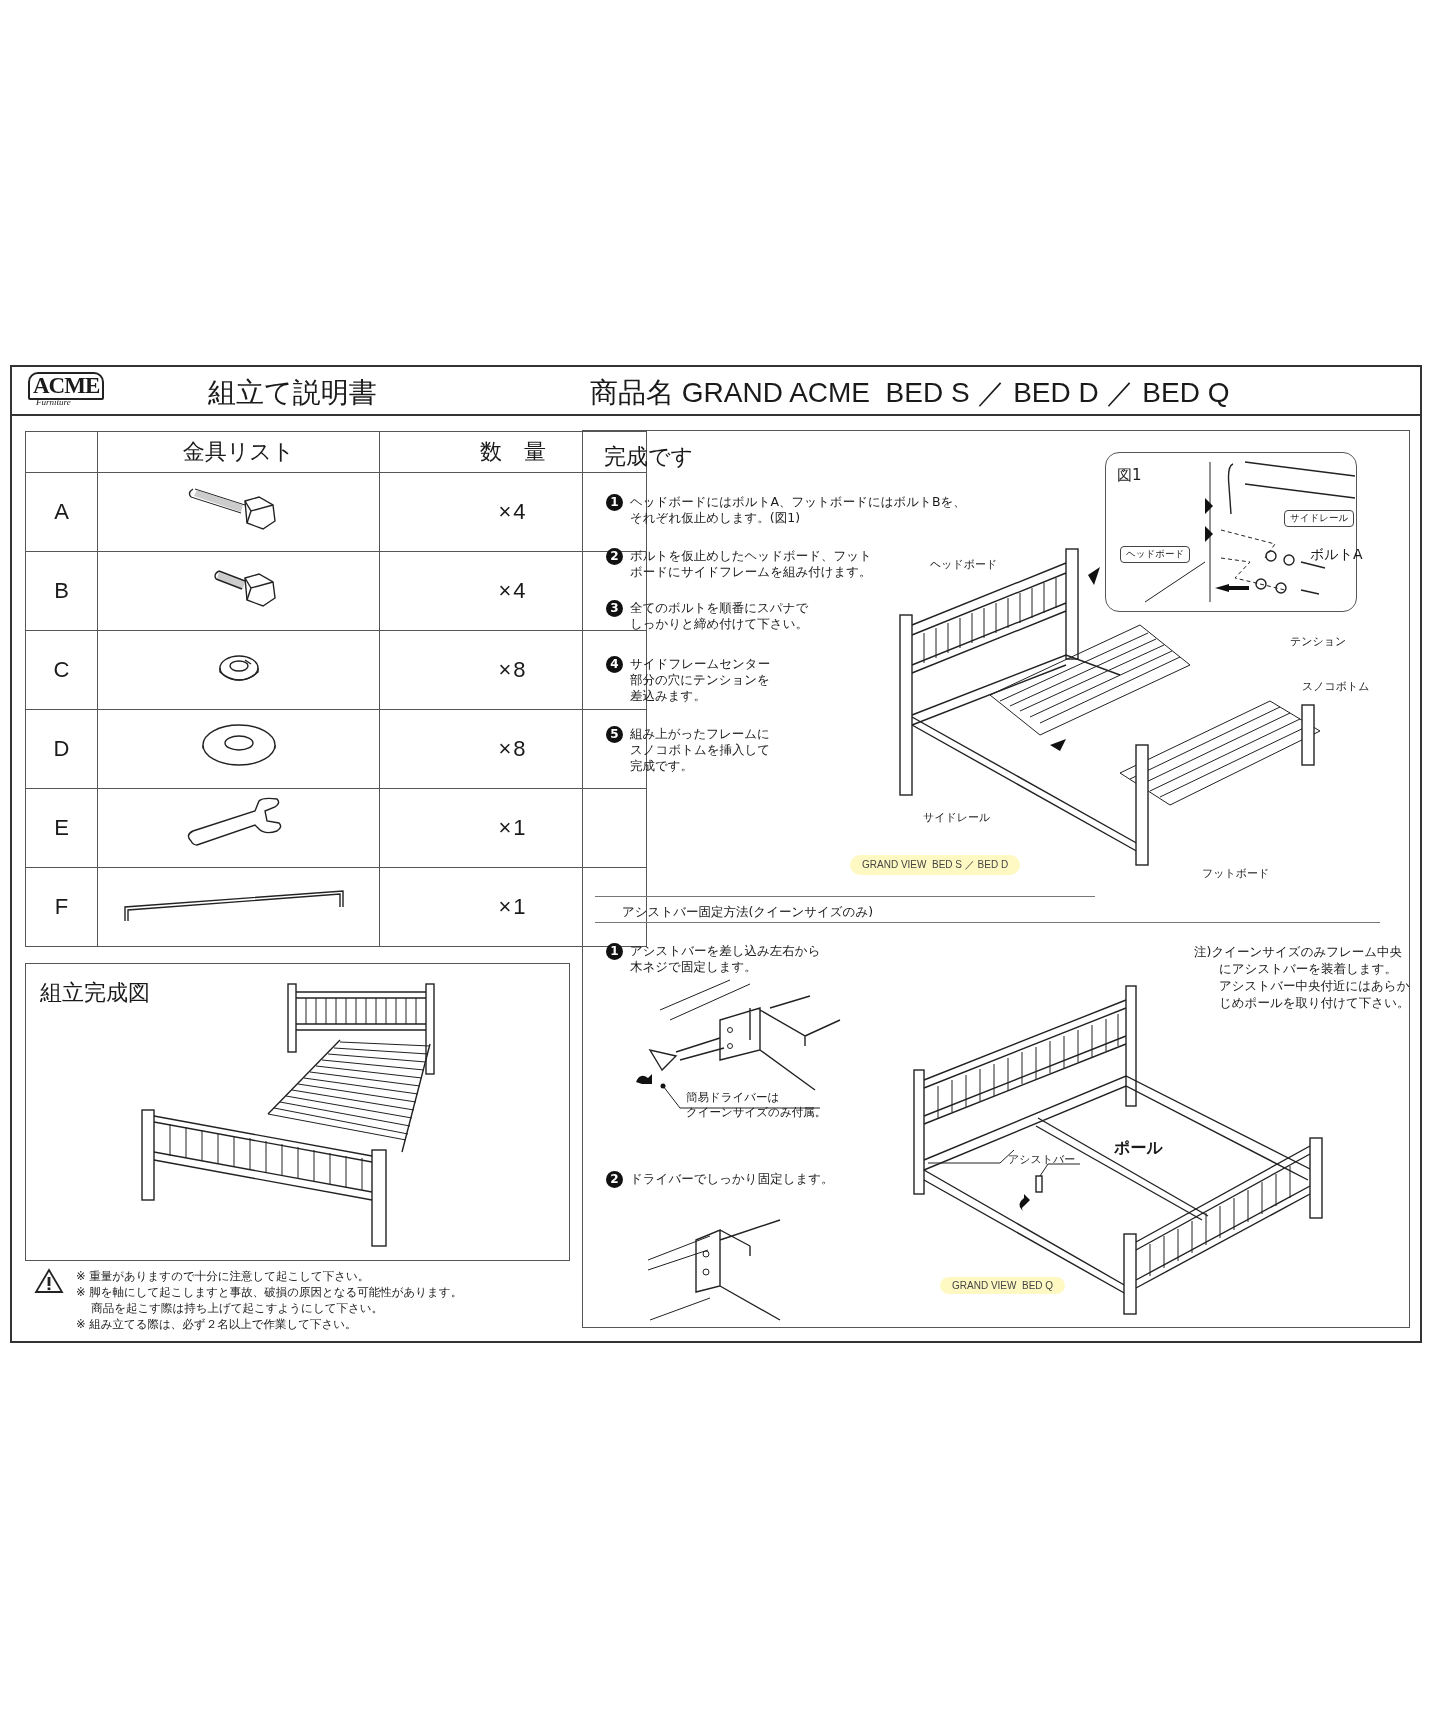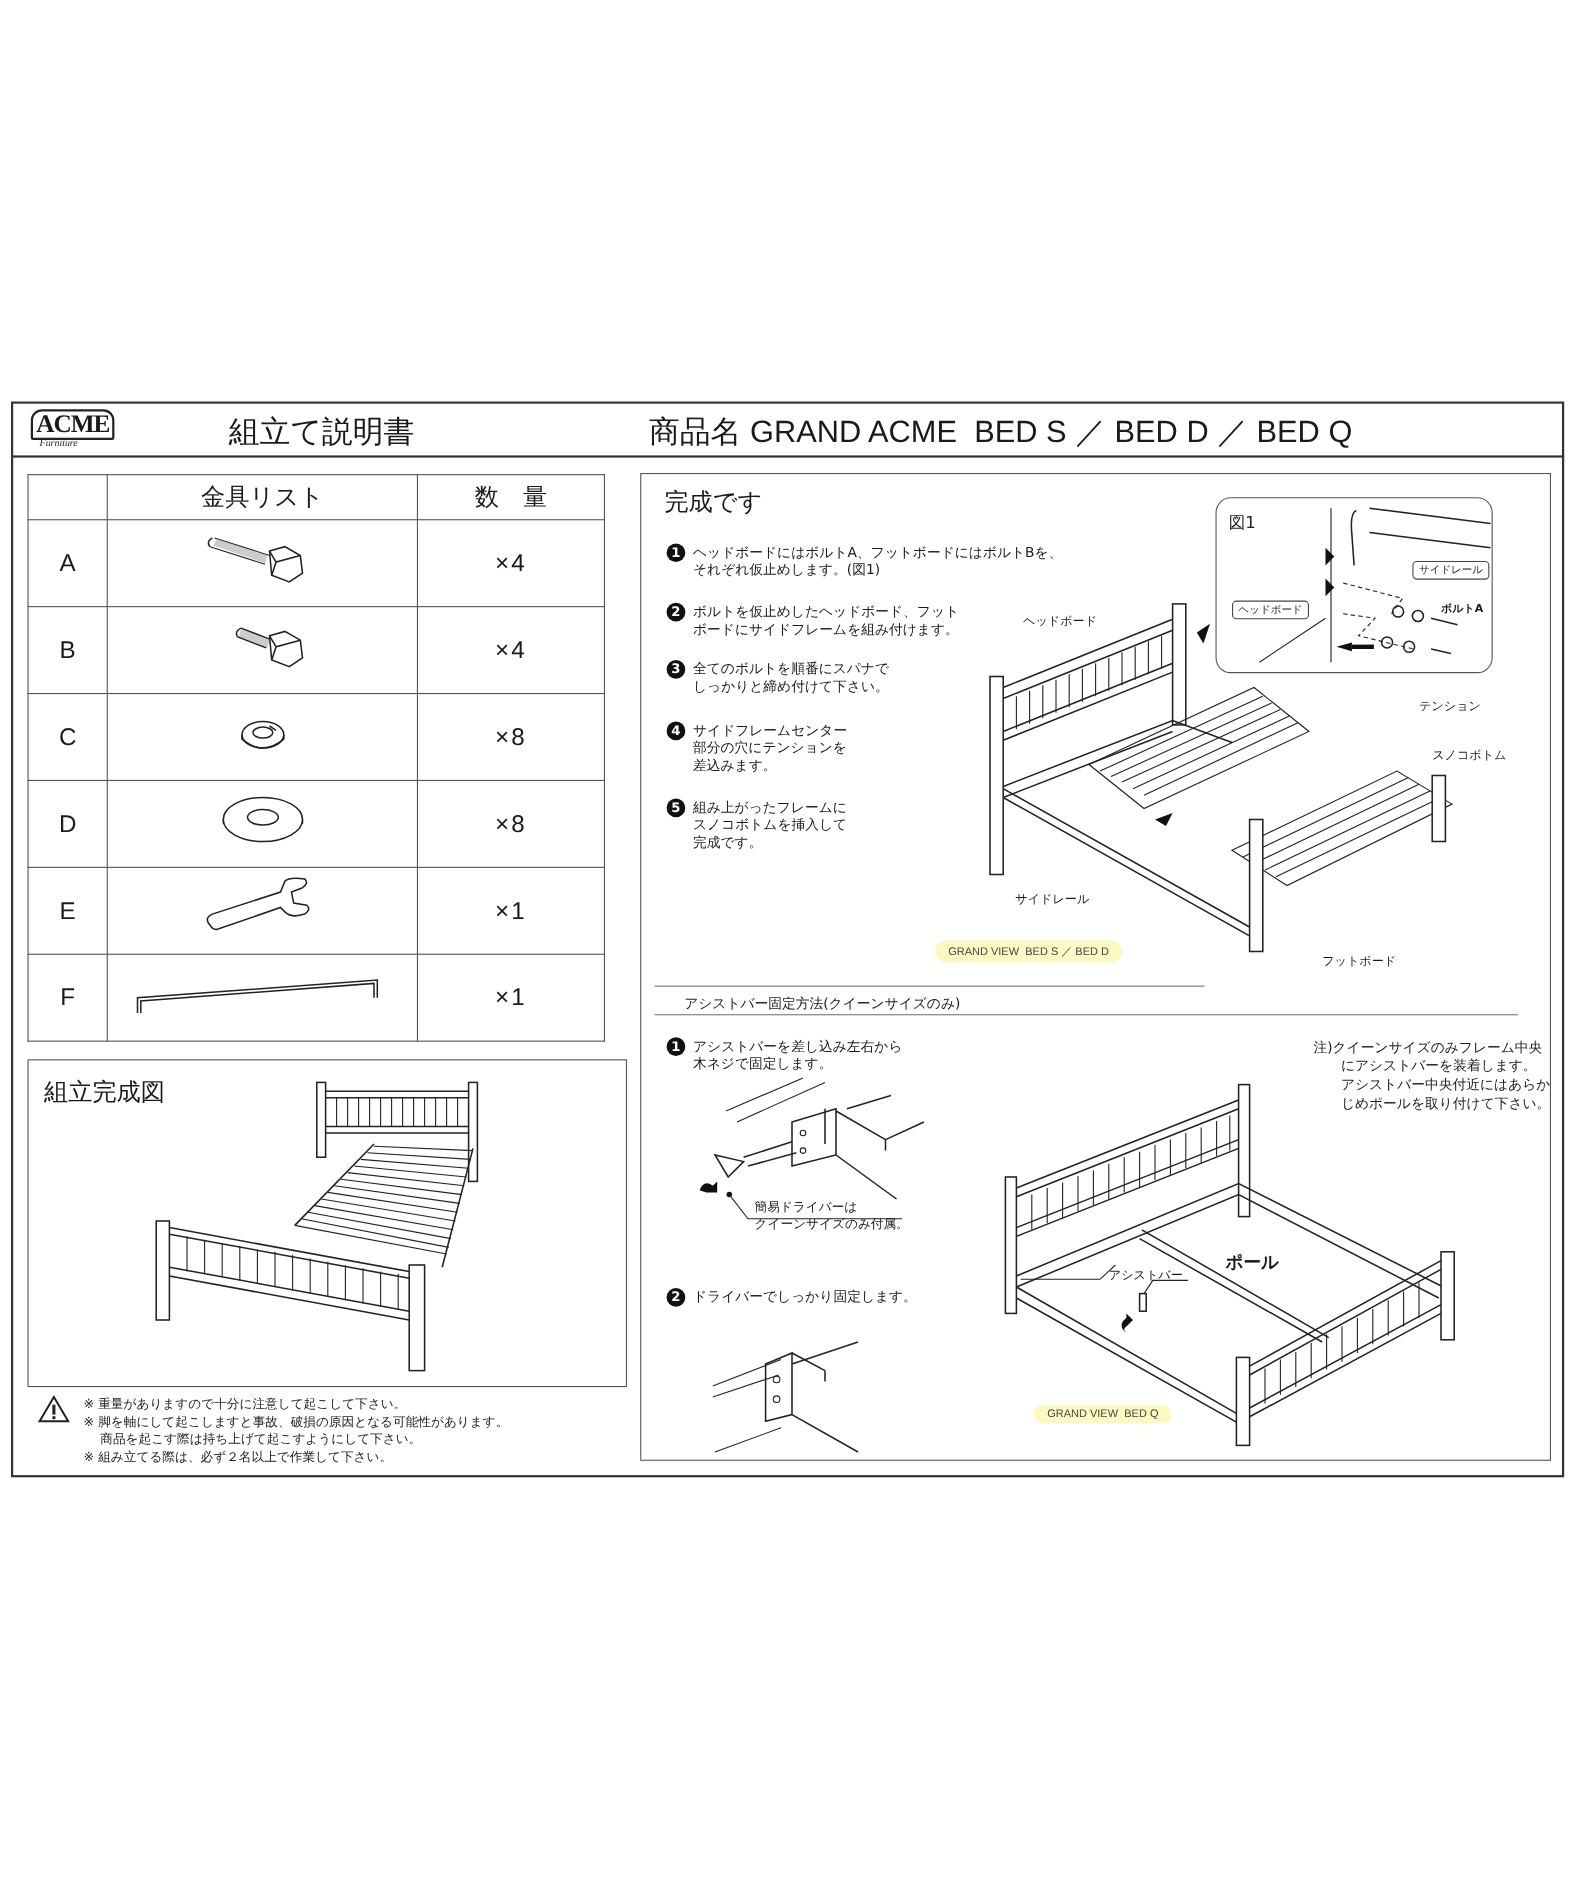--- a/index.html
+++ b/index.html
@@ -9,21 +9,21 @@
   .sheet { left:10px; top:365px; width:1412px; height:978px; border:2px solid #333; box-sizing:border-box; }
   .hdr-sep { left:10px; top:414px; width:1412px; height:0; border-top:2px solid #333; }
   .logo { left:26px; top:372px; width:68px; height:38px; }
   .logo .acme { position:absolute; left:2px; top:0; font-family:"Liberation Serif", serif; font-weight:bold; font-size:23px; letter-spacing:-1px;
                 border:2px solid #222; border-radius:10px 10px 2px 2px; padding:0 3px; line-height:24px; }
   .logo .furn { position:absolute; left:10px; top:25px; font-family:"Liberation Serif", serif; font-style:italic; font-size:9px; }
   .doc-title { left:208px; top:374px; font-size:28px; }
   .prod-title { left:590px; top:374px; font-size:28px; font-family:"Liberation Sans", sans-serif; white-space:pre; }
 
   
-  table.parts { position:absolute; left:25px; top:431px; width:525px; border-collapse:collapse; }
+  table.parts { position:absolute; left:25px; top:431px; width:622px; border-collapse:collapse; }
   table.parts td, table.parts th { border:1.5px solid #555; text-align:center; font-weight:normal; padding:0; }
   table.parts th { height:40px; font-size:22px; }
   table.parts td { height:78px; font-size:22px; font-family:"Liberation Sans", sans-serif; }
   table.parts td.lbl { width:71px; }
   table.parts td.img { width:281px; }
   table.parts td.qty { }
   .qty-txt { letter-spacing:2px; }
 
   
   .done-box { left:25px; top:963px; width:545px; height:298px; border:1.5px solid #555; box-sizing:border-box; }
@@ -215,21 +215,21 @@
   <path d="M110 136 L124 132 L124 140Z" fill="#111"></path>
   <rect x="124" y="134" width="20" height="4" fill="#111"></rect>
   <circle class="ln" cx="166" cy="104" r="5"></circle>
     <circle class="ln" cx="184" cy="108" r="5"></circle>
   <circle class="ln" cx="156" cy="132" r="5"></circle>
     <circle class="ln" cx="176" cy="136" r="5"></circle>
   <path class="ln" d="M196 110 L220 116 M196 138 L214 142"></path>
 </svg>
 <div class="abs tag" style="left:1284px;top:510px;">サイドレール</div>
 <div class="abs tag" style="left:1120px;top:546px;">ヘッドボード</div>
-<div class="abs callout" style="left:1310px;top:546px;font-weight:bold;font-size:10px;">ボルトA</div>
+<div class="abs callout" style="left:1310px;top:546px;font-weight:normal;font-size:14px;">ボルトA</div>
 
 <svg class="abs" style="left:890px;top:545px" width="450" height="350" viewBox="0 0 450 350">
   <rect class="fill-w" x="10" y="70" width="12" height="180"></rect>
   <rect class="fill-w" x="176" y="4" width="12" height="110"></rect>
   <path class="ln" d="M22 80 L176 18 M22 90 L176 28 M22 120 L176 58 M22 128 L176 66"></path>
   <path class="lnt" d="M34 88 V118 M46 83 V113 M58 78 V108 M70 73 V103 M82 68 V98 M94 63 V93 M106 58 V88 M118 53 V83 M130 48 V78 M142 43 V73 M154 38 V68 M166 33 V63"></path>
   <path class="ln" d="M22 170 L176 110 L230 130 M22 180 L176 120"></path>
   <path class="ln" d="M22 172 L250 300 M22 180 L250 308"></path>
   <path class="lnt" d="M100 150 L250 80 L300 120 L150 190Z"></path>
   <path class="lnt" d="M110 156 L258 88 M120 161 L266 94 M130 166 L274 100 M140 172 L282 106 M150 178 L290 112"></path>

